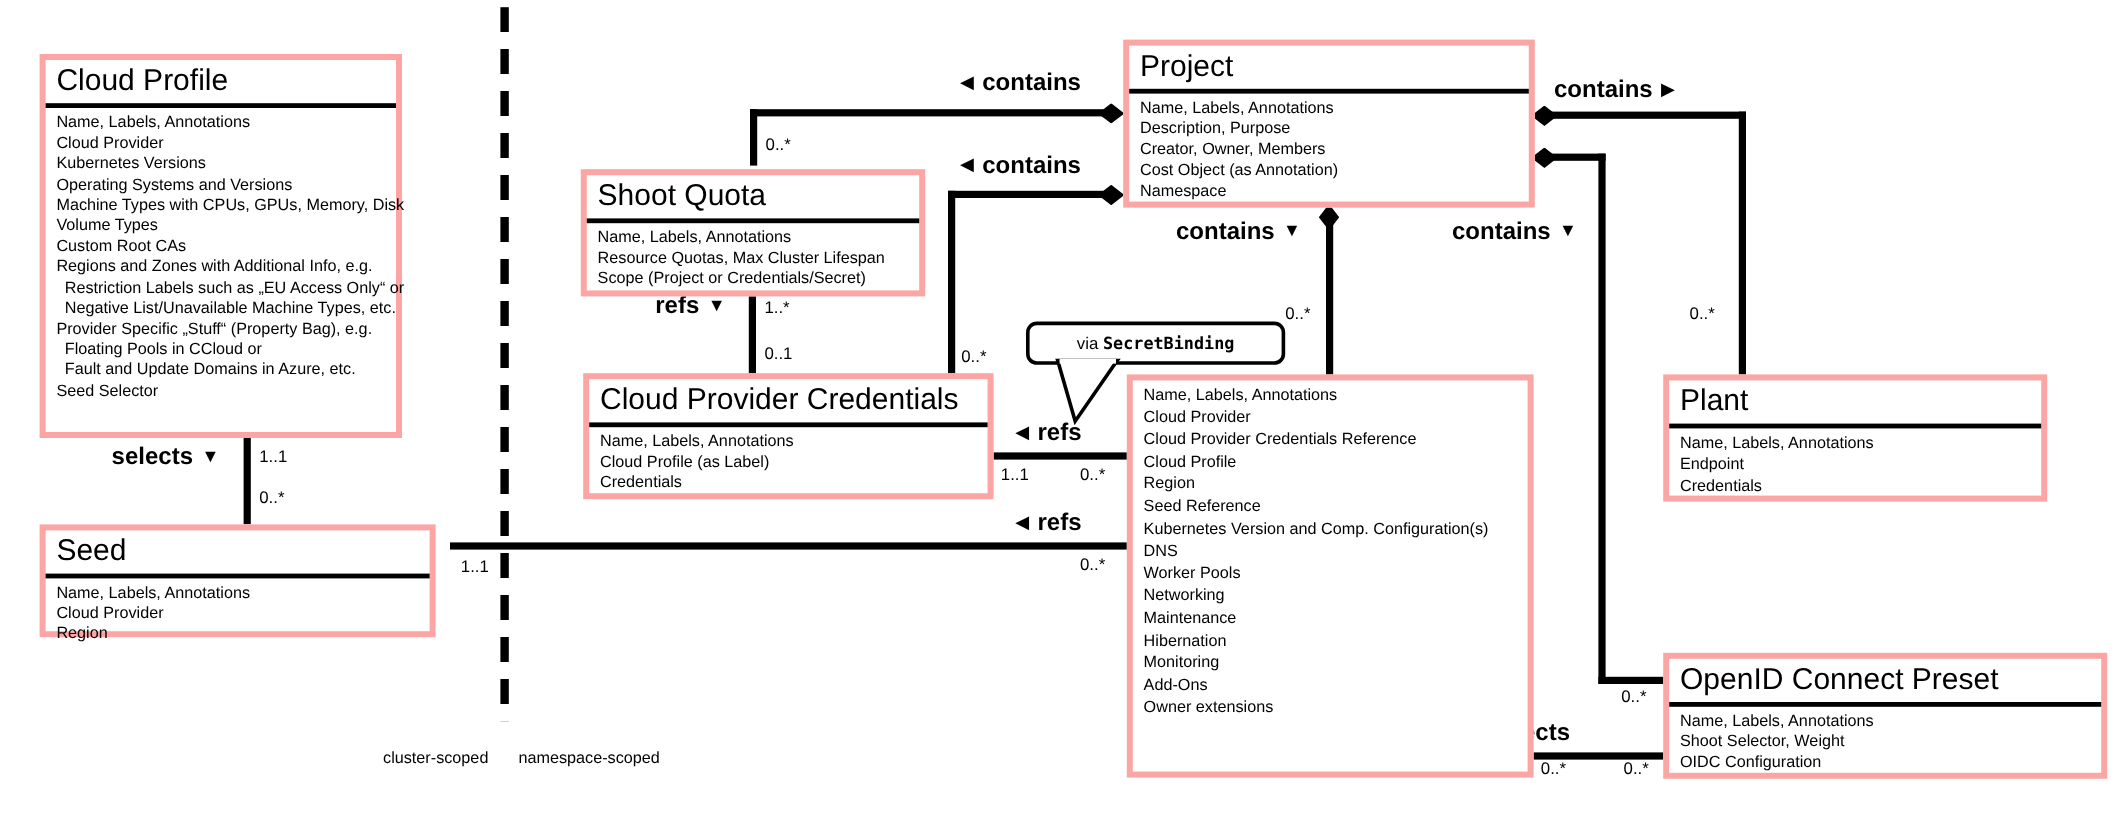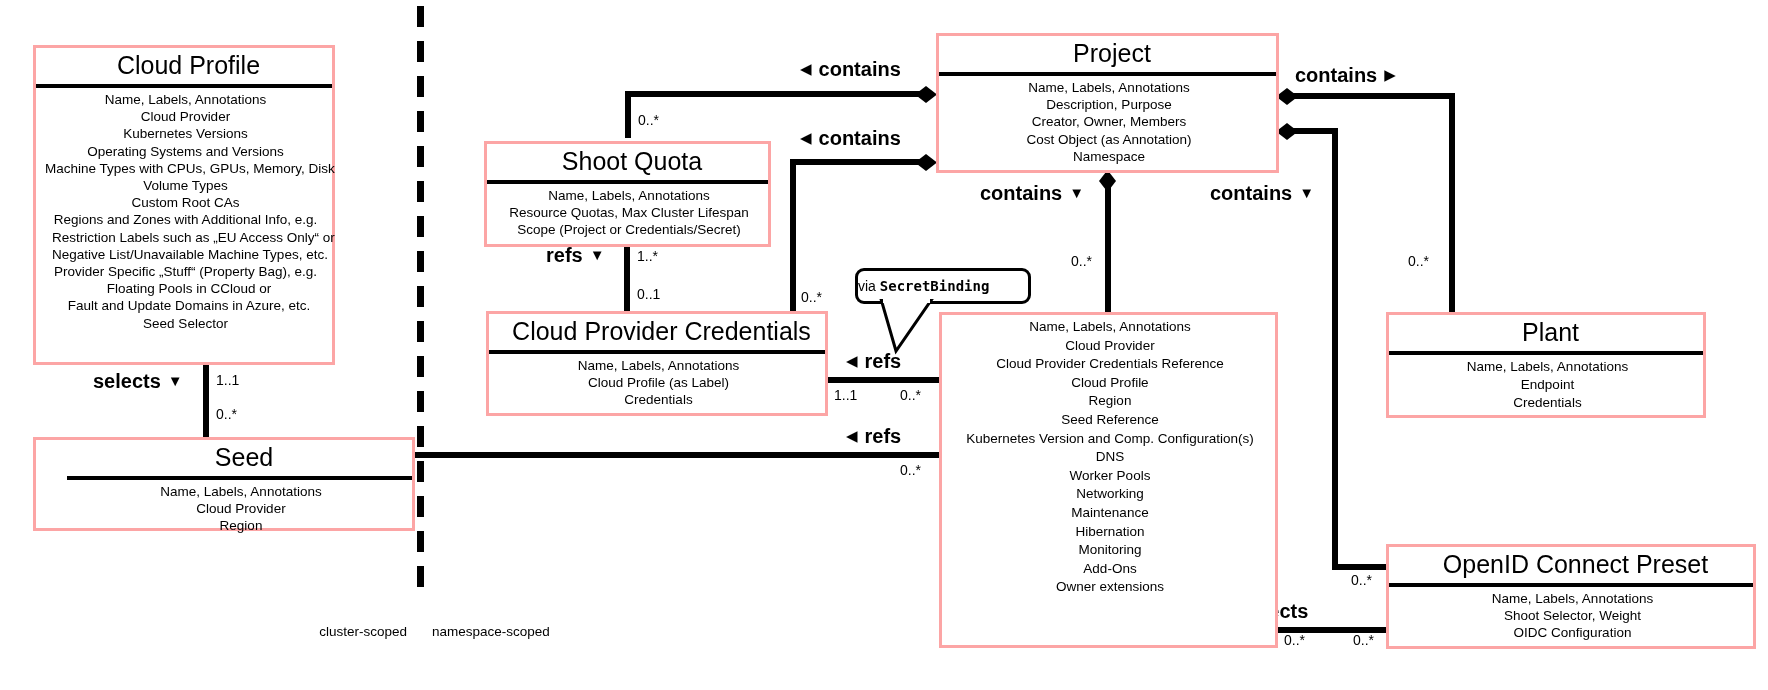--- a/index.html
+++ b/index.html
@@ -1,37 +1,37 @@
 <!DOCTYPE html>
 <html><head>
 <meta charset="utf-8">
 <style>
   html,body{margin:0;padding:0;background:#fff;}
   #canvas{position:relative;width:1768px;height:690px;background:#ffffff;overflow:hidden;
           font-family:"Liberation Sans",sans-serif;color:#000;}
-  .box{position:absolute;border:3px solid #fca5a5;background:#fff;box-sizing:border-box;text-align:center;}
+  .box{position:absolute;border:5px solid #fca5a5;background:#fff;box-sizing:border-box;}
   .title{font-size:25px;line-height:30px;height:34px;padding:2px 0 0 9px;border-bottom:4px solid #000;
          white-space:nowrap;letter-spacing:0;}
   .attrs{padding:3px 6px 0 9px;}
   .attr{font-size:13.5px;line-height:17.2px;white-space:nowrap;}
   .attr.lh18{line-height:18.6px;}
   .attr.lh175{line-height:18px;}
   .attr.indent{padding-left:7px;}
   .line{position:absolute;background:#000;}
   .rel{position:absolute;font-size:20px;font-weight:600;white-space:nowrap;}
   .rel .tri{font-size:15px;font-weight:400;position:relative;top:-2px;}
   .rel .gap-r{margin-right:7px;}
   .mult{position:absolute;font-size:14px;white-space:nowrap;}
   .diamond{position:absolute;background:#000;}
   .diamond.h{width:22px;height:17px;clip-path:polygon(50% 0,100% 50%,50% 100%,0 50%);}
   .diamond.v{width:17px;height:22px;clip-path:polygon(50% 0,100% 50%,50% 100%,0 50%);}
   .dash{position:absolute;left:417px;top:6px;width:7px;height:595px;
         background:repeating-linear-gradient(180deg,#000 0 21px,transparent 21px 35px);}
-  .callout{position:absolute;left:855px;top:268px;width:176px;height:36px;border:3px solid #000;
-           border-radius:9px;background:#fff;box-sizing:border-box;
+  .callout{position:absolute;left:855px;top:268px;width:216px;height:36px;border:3px solid #000;
+           border-radius:9px;background:#fff;box-sizing:border-box;text-align:center;
            font-size:14px;line-height:30px;white-space:nowrap;z-index:5;}
   .callout .code{font-family:"DejaVu Sans Mono",monospace;font-weight:bold;font-size:14px;}
   .tail{position:absolute;left:872px;top:299px;z-index:6;}
   .scope{position:absolute;font-size:13.5px;white-space:nowrap;margin-top:41px;}
 </style>
 </head>
 <body>
 
 <div id="canvas">
 
@@ -127,21 +127,21 @@
       <div class="attr">Regions and Zones with Additional Info, e.g.</div>
       <div class="attr indent">Restriction Labels such as „EU Access Only“ or</div>
       <div class="attr indent">Negative List/Unavailable Machine Types, etc.</div>
       <div class="attr">Provider Specific „Stuff“ (Property Bag), e.g.</div>
       <div class="attr indent">Floating Pools in CCloud or</div>
       <div class="attr indent">Fault and Update Domains in Azure, etc.</div>
       <div class="attr">Seed Selector</div>
     </div>
   </div>
 
-  <div class="box" style="left:33px;top:437px;width:382px;height:94px;padding-left:31px;">
+  <div class="box" style="left:33px;top:437px;width:330px;height:94px;">
     <div class="title">Seed</div>
     <div class="attrs">
       <div class="attr">Name, Labels, Annotations</div>
       <div class="attr">Cloud Provider</div>
       <div class="attr">Region</div>
     </div>
   </div>
 
   <div class="box" style="left:484px;top:141px;width:287px;height:106px;">
     <div class="title">Shoot Quota</div>

